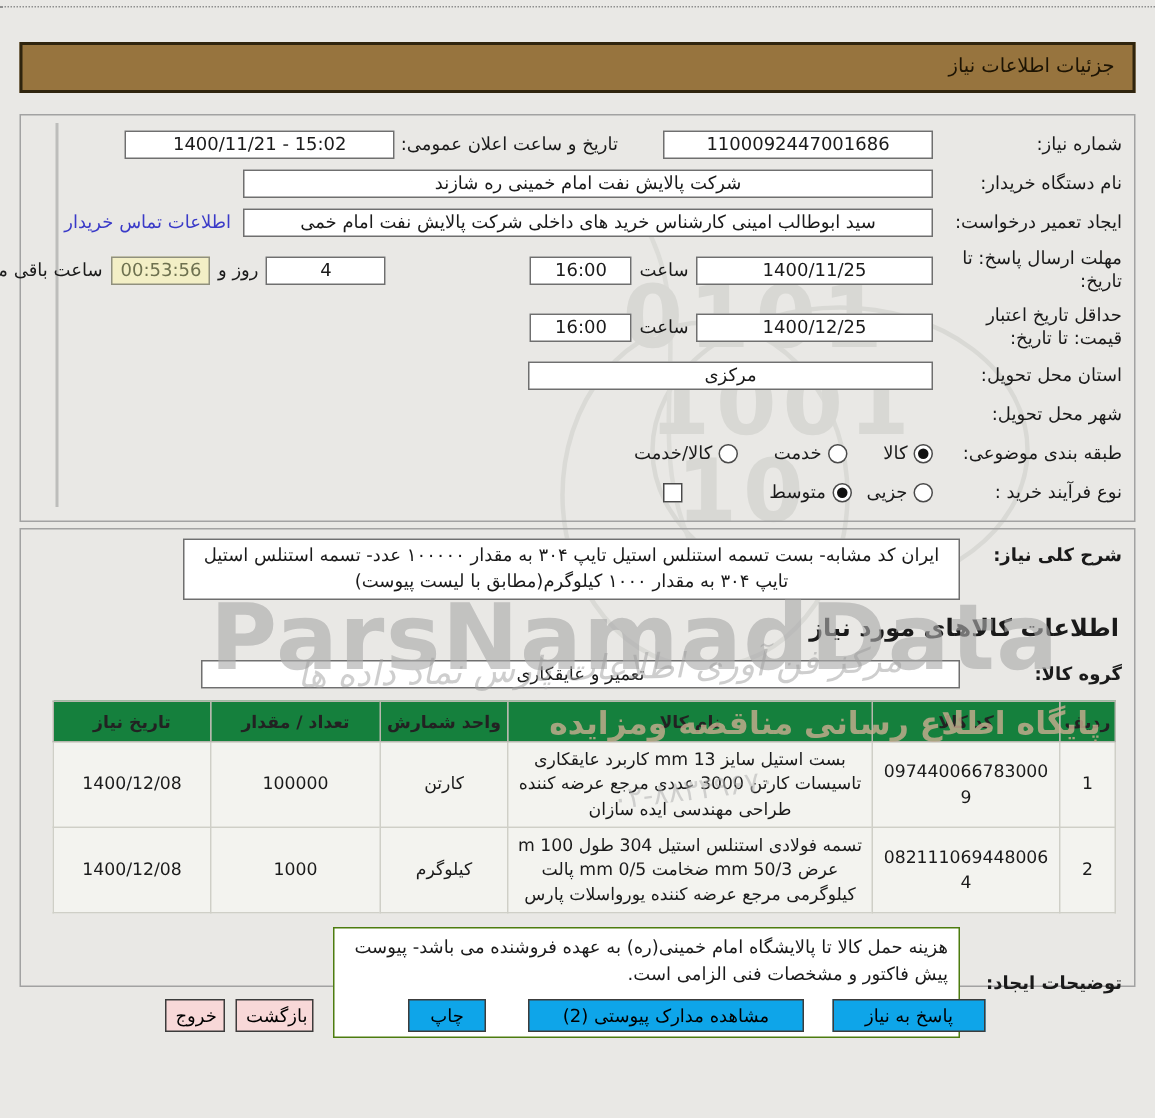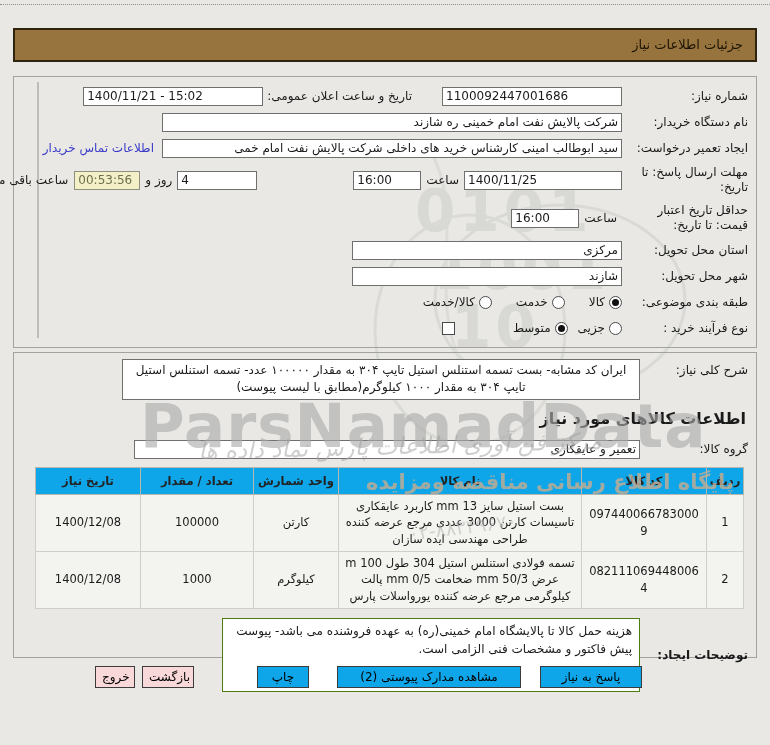--- a/index.html
+++ b/index.html
@@ -22,62 +22,62 @@
   #gb2{top:352px;height:306px;padding:4px 8px}
   
   .frow{display:flex;align-items:center;padding:2px 0;min-height:22px}
   .frow.tall{min-height:34px}
   .lab{width:122px;flex:none;padding-left:4px;line-height:1.25}
   .lab2{flex:none;padding-left:4px}
   .field{
     background:#fff;border:1px solid #6f6f6f;height:17px;line-height:17px;
     padding:0 3px;box-sizing:content-box;white-space:nowrap;overflow:hidden;flex:none;
   }
-  .num{direction:ltr;}
-  .rt{text-align:right}
+  .num{direction:ltr;text-align:center}
+  .rt{text-align:center}
   .link{color:#3a3ac8;margin-right:8px;cursor:pointer;flex:none}
   .countdown{background:#f3efc6;border:1px solid #90907e;color:#6e7150;width:58px}
   .gap{flex:none}
   
   .radio{width:11px;height:11px;border:1px solid #4a4a4a;border-radius:50%;background:#fff;
          display:inline-block;position:relative;flex:none;margin-left:4px}
   .radio.on::after{content:"";position:absolute;top:2px;left:2px;right:2px;bottom:2px;background:#111;border-radius:50%}
   .checkbox{width:11px;height:11px;border:1px solid #4a4a4a;background:#fff;display:inline-block;flex:none;margin-left:5px}
   .optlab{margin-left:16px;flex:none}
   
   .desc-row{display:flex;margin-top:2px}
-  .lab-g2{width:104px;flex:none;font-weight:normal;padding-left:4px;padding-top:4px}
+  .lab-g2{width:104px;flex:none;font-weight:bold;padding-left:4px;padding-top:4px}
   .desc-box{
     width:506px;min-height:34px;background:#fff;border:1px solid #6f6f6f;
     text-align:center;line-height:1.45;padding:2px 5px;flex:none;
   }
   .sec-head{font-weight:bold;font-size:16px;margin:9px 2px 12px}
   .group-row{display:flex;align-items:center;margin-top:6px}
   .group-row .lab-g2{padding-top:0}
   
   table.items{border-collapse:collapse;margin:8px 4px 0 50px;width:694px;table-layout:fixed;background:#fff}
   table.items th{
-    background:#0ea5e9;border:1px solid #b7b7ae;font-size:11.5px;font-weight:bold;
+    background:#15803d;border:1px solid #b7b7ae;font-size:11.5px;font-weight:bold;
     padding:6px 2px;color:#222;
   }
   table.items td{
     background:#f3f3ef;border:1px solid #cfcfc7;font-size:11.5px;
     padding:3px 4px;text-align:center;line-height:1.45;word-wrap:break-word;
   }
   .c-no{width:32px}.c-code{width:120px}.c-name{width:238px}.c-unit{width:80px}.c-qty{width:108px}.c-date{width:100px}
   .ltrcell{direction:ltr}
   
   .notes-row{display:flex;margin-top:9px;align-items:center}
   .notes-lab{width:104px;flex:none;font-weight:bold;padding-left:4px}
   .notes-box{
     width:402px;height:66px;background:#fff;border:1px solid #4d7c0f;
     padding:3px 7px;text-align:right;line-height:1.55;flex:none;overflow:hidden;
   }
   
-  .btnrow{position:absolute;top:666px;left:15px;right:13px;direction:ltr;display:flex;z-index:2}
+  .btnrow{position:absolute;top:666px;left:30px;right:13px;direction:ltr;display:flex;z-index:2}
   .btn{
     height:22px;line-height:20px;box-sizing:border-box;border:1px solid #3c3c3c;
     font-size:12px;text-align:center;padding:0 6px;cursor:pointer;flex:none;
     font-family:"DejaVu Sans",sans-serif;
   }
   .btn.pink{background:#f8d8d8}
   .btn.mint{background:#0ea5e9}
   #btn-exit{margin-left:80px;width:40px}
   #btn-back{margin-left:7px;width:52px}
   #btn-print{margin-left:63px;width:52px}
@@ -144,32 +144,32 @@
     <span class="gap" style="margin:0 5px">ساعت</span>
     <span class="field num" style="width:60px">16:00</span>
     <span class="field num" style="width:72px;margin-right:96px">4</span>
     <span class="gap" style="margin:0 5px">روز و</span>
     <span class="field num countdown">00:53:56</span>
     <span class="gap" style="margin-right:6px">ساعت باقی مانده</span>
   </div>
 
   <div class="frow tall">
     <span class="lab">حداقل تاریخ اعتبار قیمت: تا تاریخ:</span>
+    <span class="field num" style="width:150px">1400/12/25</span>
     <span class="gap" style="margin:0 5px">ساعت</span>
     <span class="field num" style="width:60px">16:00</span>
   </div>
 
   <div class="frow">
     <span class="lab">استان محل تحویل:</span>
     <span class="field rt" style="width:262px">مرکزی</span>
   </div>
 
   <div class="frow">
     <span class="lab">شهر محل تحویل:</span>
-    <span class="field rt" style="width:262px">شازند</span>
   </div>
 
   <div class="frow">
     <span class="lab">طبقه بندی موضوعی:</span>
     <span class="radio on"></span>
     <span class="optlab" style="margin-left:24px">کالا</span>
     <span class="radio"></span>
     <span class="optlab" style="margin-left:24px">خدمت</span>
     <span class="radio"></span>
     <span class="optlab">کالا/خدمت</span>

